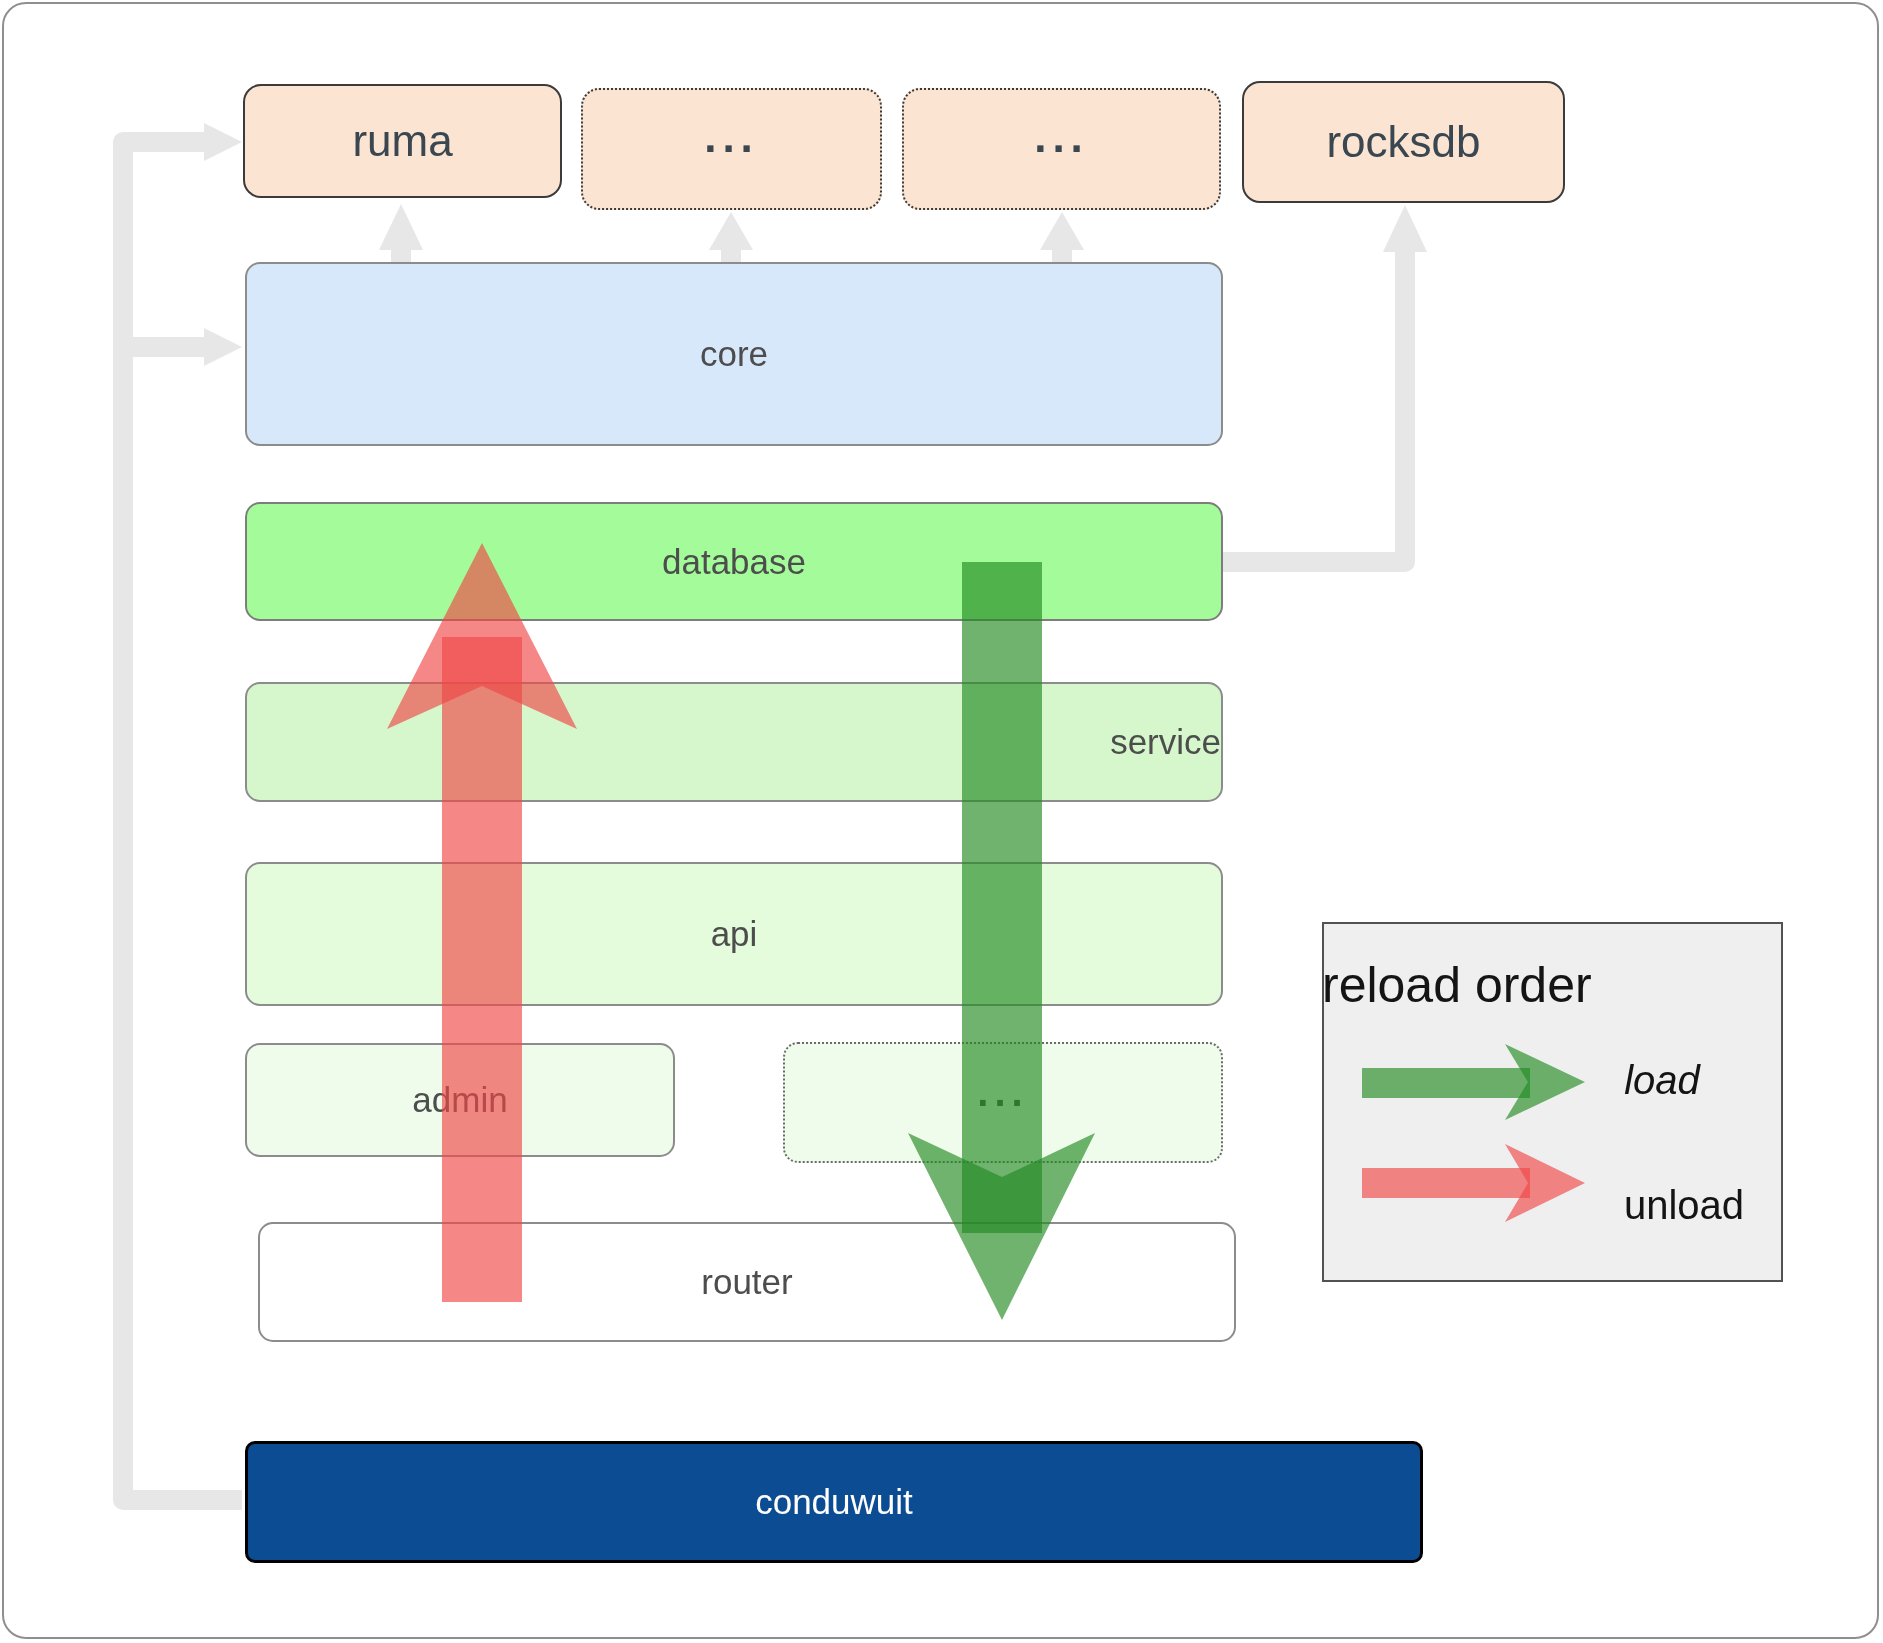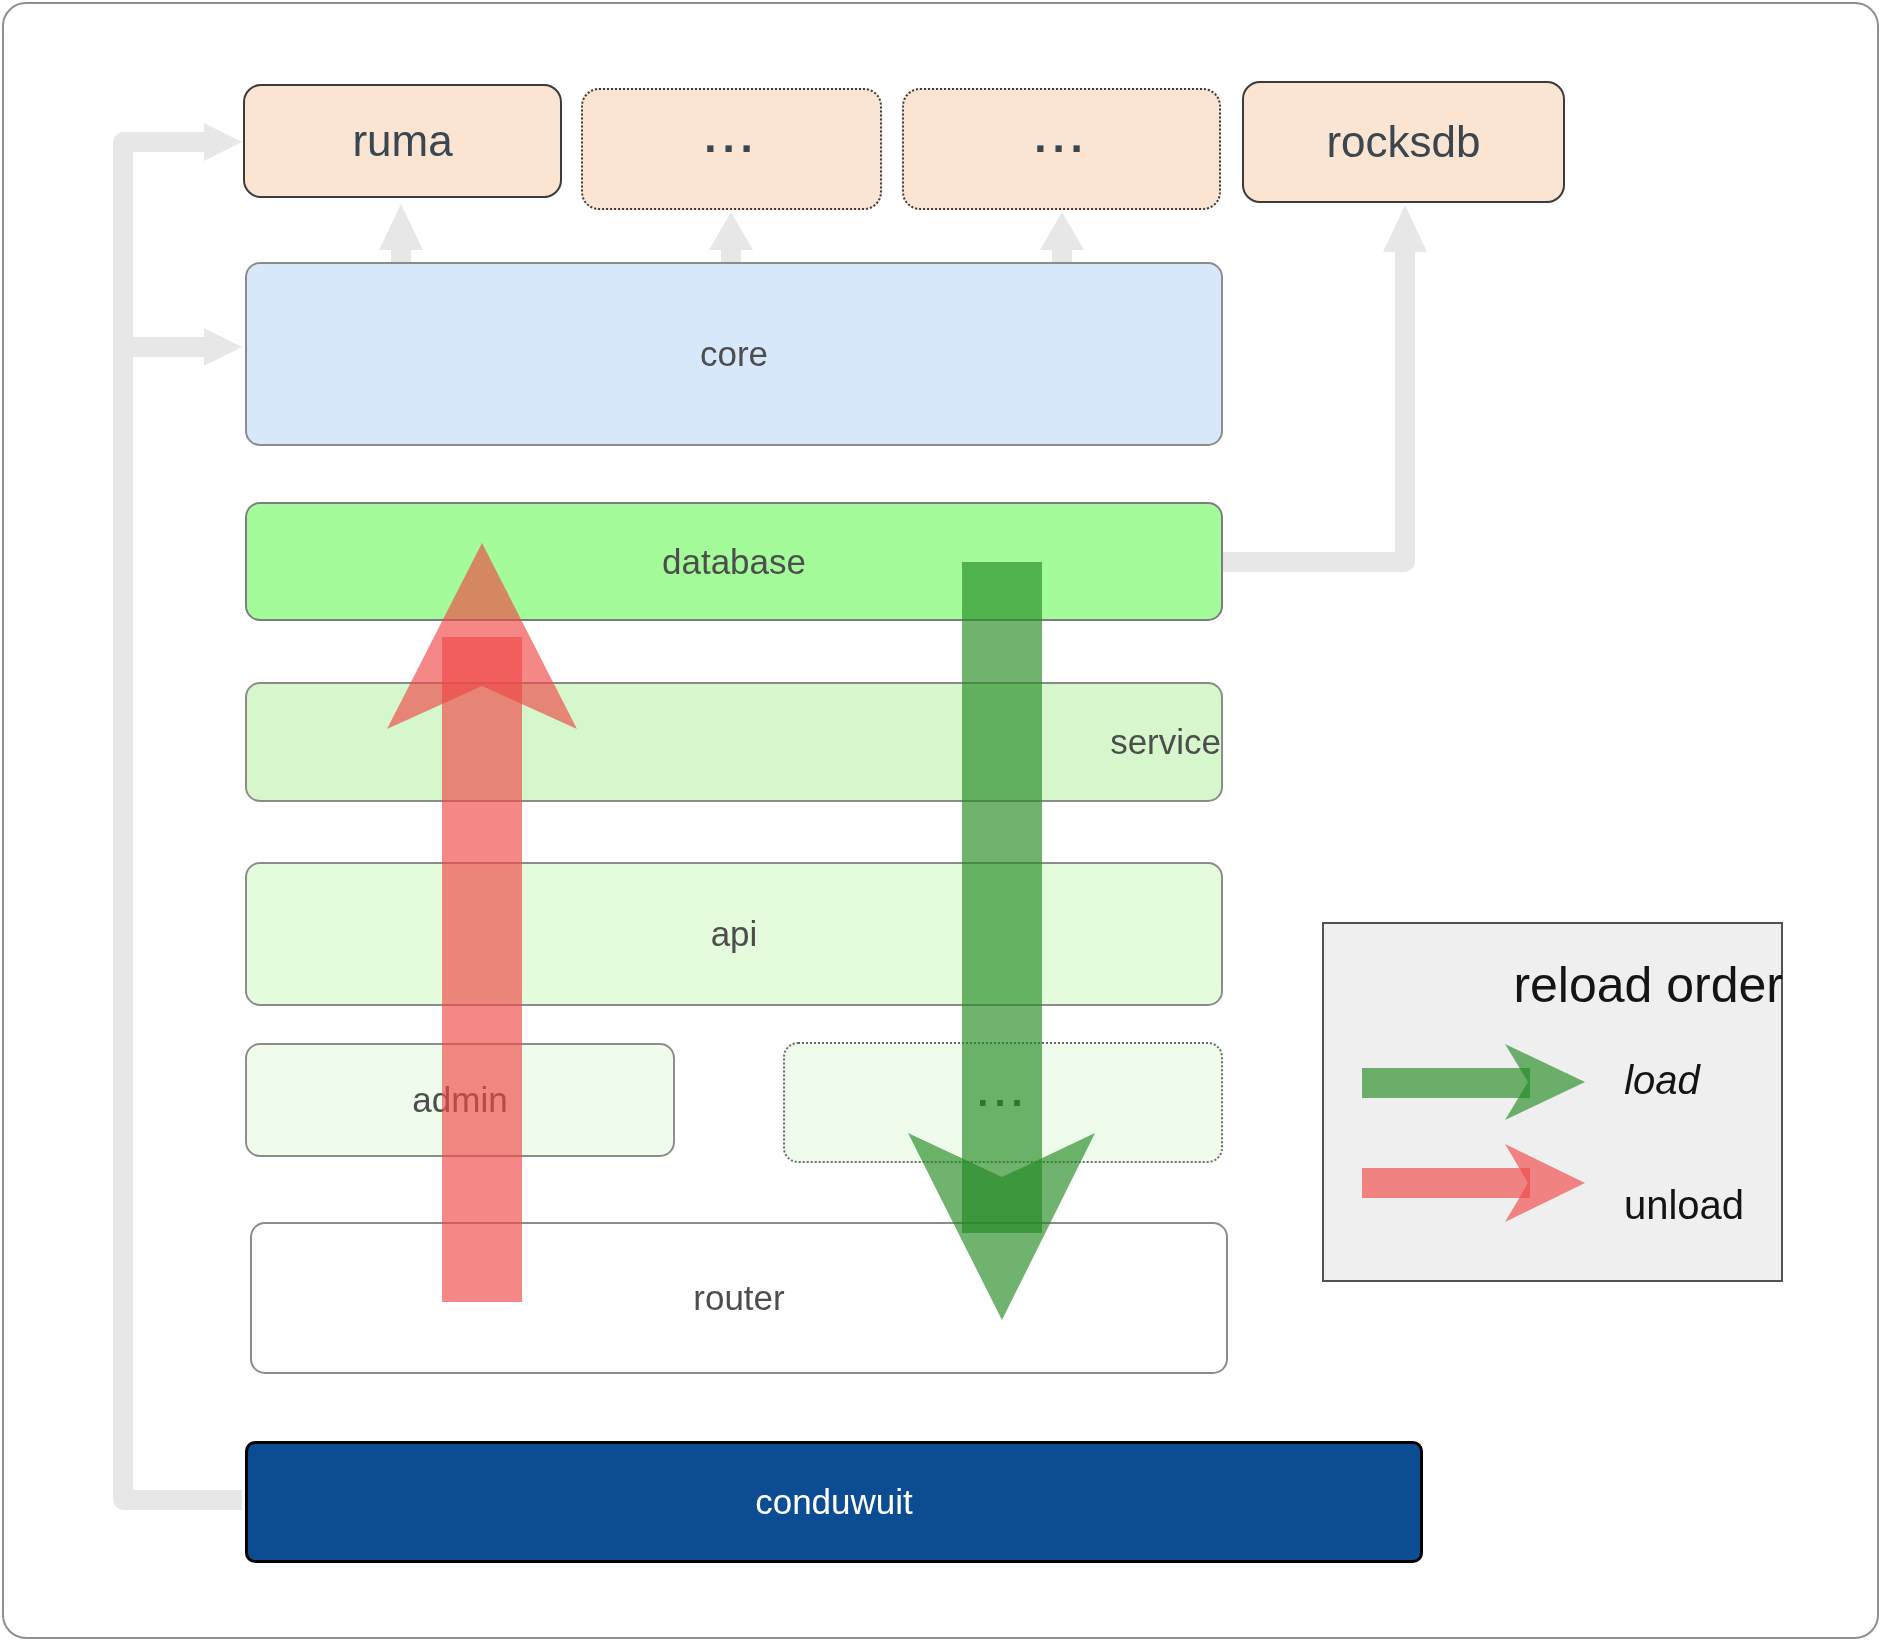--- a/index.html
+++ b/index.html
@@ -24,35 +24,35 @@
   .dots { font-size:46px; font-weight:bold; letter-spacing:6px; color:#3a4650; transform:translateY(-12px); }
   .stack { border:2px solid #8c8c8c; }
   .core      { left:245px; top:262px;  width:978px; height:184px; background:#d7e8fb; }
   .database  { left:245px; top:502px;  width:978px; height:119px; background:#a3fc99; border-color:#7d7d7d; }
   .service   { left:245px; top:682px;  width:978px; height:120px; background:#d5f7cb;justify-content:flex-end; }
   .api       { left:245px; top:862px;  width:978px; height:144px; background:#e4fbdc; }
   .admin     { left:245px; top:1043px; width:430px; height:114px; background:#effceb; }
   .admin-more{ left:783px; top:1042px; width:440px; height:121px; background:#effceb;
                border:2px dotted #6b6b6b; }
   .admin-more .dots { color:#4d4d4d; font-size:40px; transform:translateY(-10px); }
-  .router    { left:250px; top:1222px; width:978px; height:152px; background:#ffffff; }
+  .router    { left:258px; top:1222px; width:978px; height:120px; background:#ffffff; }
   .conduwuit { left:245px; top:1441px; width:1178px; height:122px; background:#0c4c93;
                border:3px solid #000000; border-radius:10px; }
   .conduwuit .lbl { color:#ffffff; }
   .rb-ruma    { left:243px;  top:84px; width:319px; height:114px; }
   .rb-dots1   { left:581px;  top:88px; width:301px; height:122px; }
   .rb-dots2   { left:902px;  top:88px; width:319px; height:122px; }
   .rb-rocksdb { left:1242px; top:81px; width:323px; height:122px; }
   .legend {
     position:absolute; left:1322px; top:922px; width:461px; height:360px;
     background:#efefef; border:2.5px solid #525252; box-sizing:border-box;
   }
   .legend-title {
     position:absolute; left:1322px; top:956px; width:461px;
-    text-align:right; font-size:50px; color:#141414;
+    text-align:left; font-size:50px; color:#141414;
   }
   .legend-label { position:absolute; font-size:40px; color:#141414; text-align:center; }
   .legend-load   { left:1582px; top:1058px; width:160px;font-style:italic; }
   .legend-unload { left:1594px; top:1159px; width:180px;margin-top:24px; }
 </style>
 </head>
 <body>
 
 <div class="canvas">
 

